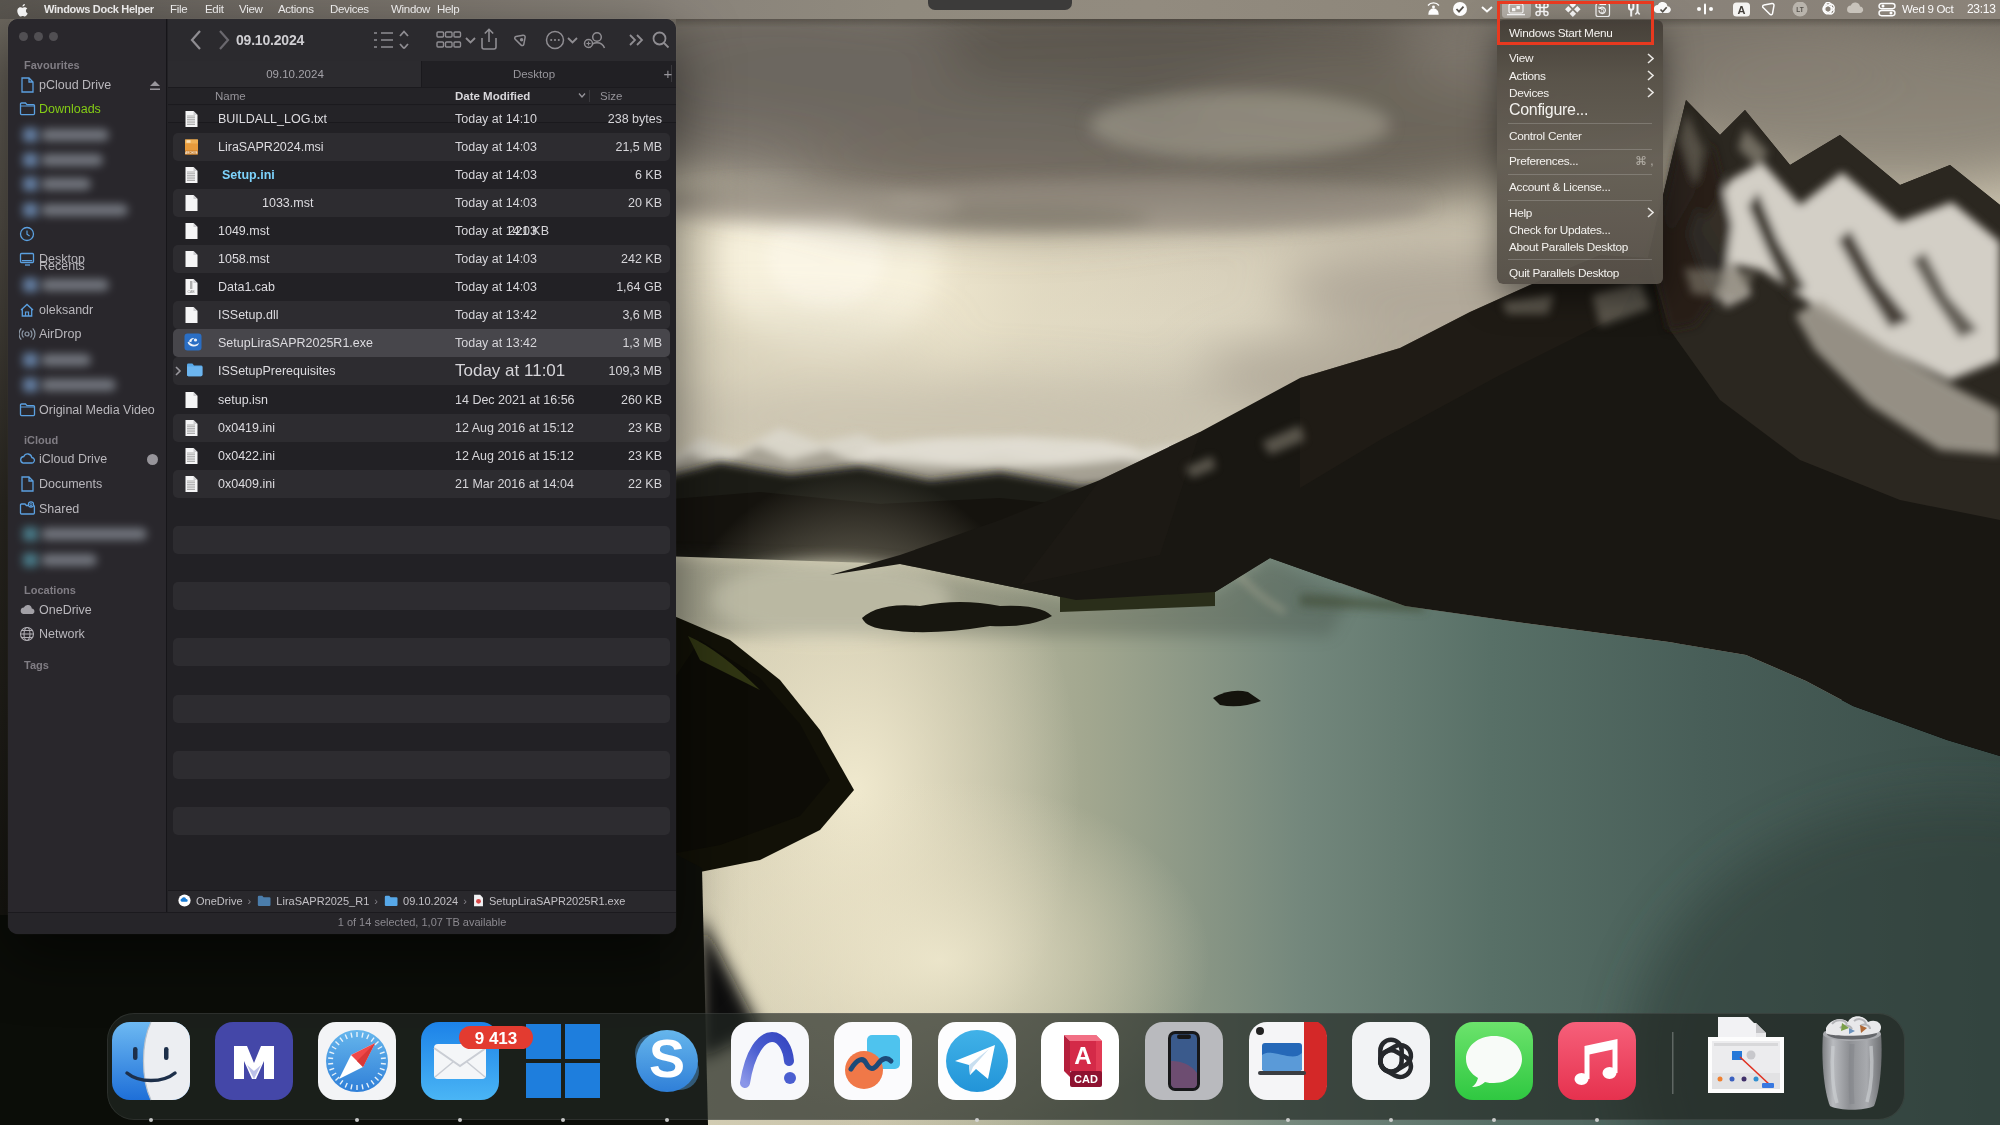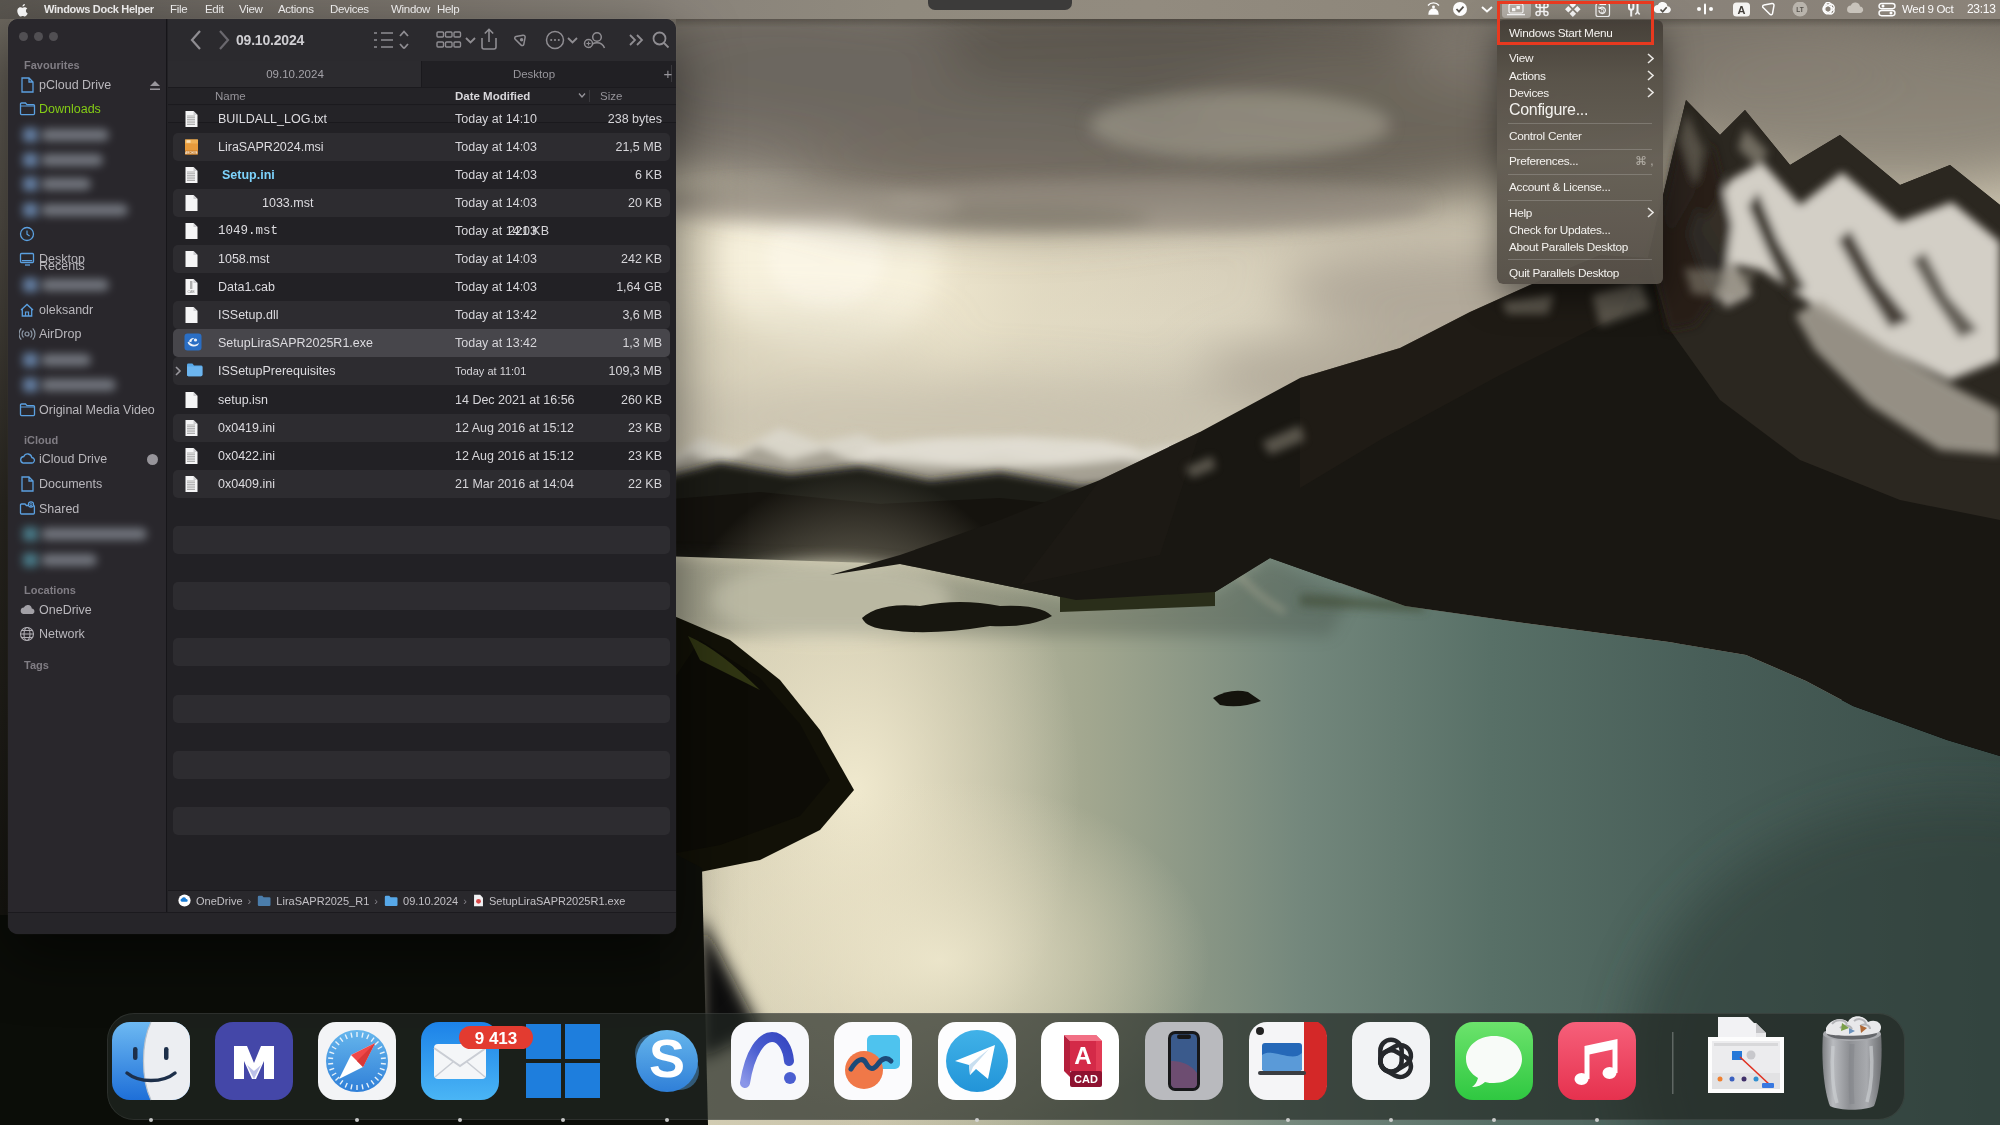--- a/index.html
+++ b/index.html
@@ -441,20 +441,21 @@
     <svg style="vertical-align:-2px" width="14" height="12" viewBox="0 0 17 14">
           <path d="M1,2 a1.4,1.4 0 0 1 1.4,-1.4 h4 l1.6,1.8 h7 a1.4,1.4 0 0 1 1.4,1.4 v8 a1.4,1.4 0 0 1 -1.4,1.4 h-12.6 a1.4,1.4 0 0 1 -1.4,-1.4 Z" fill="#57a8e8"></path>
         </svg>
     <span style="margin:0 2px;">09.10.2024</span><span style="color:#85838a;margin:0 3px;">›</span>
     <svg style="vertical-align:-2px" width="11" height="13" viewBox="0 0 13 16">
           <path d="M1,1 h7.5 l3.5,3.5 v10.5 h-11 Z" fill="#f0f0f2"></path>
           <circle cx="6.5" cy="9" r="3" fill="#d84848"></circle>
         </svg>
     <span style="margin:0 2px;">SetupLiraSAPR2025R1.exe</span>
   </div>
+  <div class="abs" style="left:160px;top:893px;width:508px;height:22px;line-height:21px;font-size:11px;color:#8b898f;text-align:center;">1 of 14 selected, 1,07 TB available</div>
 
   <svg class="abs" style="left:176px;top:90.5px" width="15" height="18" viewBox="0 0 15 18">
         <path d="M1.5,1 h8 l4,4 v12 h-12 Z" fill="#f5f5f6"></path>
         <path d="M9.5,1 l4,4 h-4 Z" fill="#cfcfd2"></path>
         <g stroke="#9a9a9a" stroke-width="0.8">
           <line x1="3" y1="6.0" x2="11" y2="6.0"></line>
           <line x1="3" y1="7.7" x2="11" y2="7.7"></line>
           <line x1="3" y1="9.4" x2="11" y2="9.4"></line>
           <line x1="3" y1="11.1" x2="11" y2="11.1"></line>
           <line x1="3" y1="12.8" x2="11" y2="12.8"></line>
@@ -495,21 +496,21 @@
         <path d="M1.5,1 h8 l4,4 v12 h-12 Z" fill="#f5f5f6"></path>
         <path d="M9.5,1 l4,4 h-4 Z" fill="#cfcfd2"></path>
       </svg>
   <div class="abs" style="left:210px;top:169.8px;height:28.1px;line-height:28.1px;font-size:12.5px;color:#dddce0;margin-left:44px;">1033.mst</div>
   <div class="abs" style="left:447px;top:169.8px;height:28.1px;line-height:28.1px;font-size:12.5px;color:#d6d5d9;">Today at 14:03</div>
   <div class="abs" style="left:500px;top:169.8px;width:154px;height:28.1px;line-height:28.1px;font-size:12.5px;color:#d6d5d9;text-align:right;">20 KB</div>
   <svg class="abs" style="left:176px;top:202.9px" width="15" height="18" viewBox="0 0 15 18">
         <path d="M1.5,1 h8 l4,4 v12 h-12 Z" fill="#f5f5f6"></path>
         <path d="M9.5,1 l4,4 h-4 Z" fill="#cfcfd2"></path>
       </svg>
-  <div class="abs" style="left:210px;top:197.9px;height:28.1px;line-height:28.1px;font-size:12.5px;color:#dddce0;font-family:Liberation Mono, monospace;">1049.mst</div>
+  <div class="abs" style="left:210px;top:197.9px;height:28.1px;line-height:28.1px;font-size:12.5px;color:#dddce0;">1049.mst</div>
   <div class="abs" style="left:447px;top:197.9px;height:28.1px;line-height:28.1px;font-size:12.5px;color:#d6d5d9;">Today at 14:03</div>
   <div class="abs" style="left:500px;top:197.9px;width:154px;height:28.1px;line-height:28.1px;font-size:12.5px;color:#d6d5d9;text-align:left;">221 KB</div>
   <div class="abs" style="left:165px;top:226.0px;width:497px;height:28.1px;background:#2d2c30;border-radius:5px;"></div>
   <svg class="abs" style="left:176px;top:231.0px" width="15" height="18" viewBox="0 0 15 18">
         <path d="M1.5,1 h8 l4,4 v12 h-12 Z" fill="#f5f5f6"></path>
         <path d="M9.5,1 l4,4 h-4 Z" fill="#cfcfd2"></path>
       </svg>
   <div class="abs" style="left:210px;top:226.0px;height:28.1px;line-height:28.1px;font-size:12.5px;color:#dddce0;">1058.mst</div>
   <div class="abs" style="left:447px;top:226.0px;height:28.1px;line-height:28.1px;font-size:12.5px;color:#d6d5d9;">Today at 14:03</div>
   <div class="abs" style="left:500px;top:226.0px;width:154px;height:28.1px;line-height:28.1px;font-size:12.5px;color:#d6d5d9;text-align:right;">242 KB</div>
@@ -542,21 +543,21 @@
   <div class="abs" style="left:500px;top:310.3px;width:154px;height:28.1px;line-height:28.1px;font-size:12.5px;color:#d6d5d9;text-align:right;">1,3 MB</div>
   <div class="abs" style="left:165px;top:338.4px;width:497px;height:28.1px;background:#2d2c30;border-radius:5px;"></div>
   <svg class="abs" style="left:178px;top:344.4px" width="17" height="14" viewBox="0 0 17 14">
         <path d="M1,2 a1.4,1.4 0 0 1 1.4,-1.4 h4 l1.6,1.8 h7 a1.4,1.4 0 0 1 1.4,1.4 v8 a1.4,1.4 0 0 1 -1.4,1.4 h-12.6 a1.4,1.4 0 0 1 -1.4,-1.4 Z" fill="#57a8e8"></path>
         <path d="M1,3.6 h15.4 v8.2 a1.4,1.4 0 0 1 -1.4,1.4 h-12.6 a1.4,1.4 0 0 1 -1.4,-1.4 Z" fill="#6cb5ef"></path>
       </svg>
   <svg class="abs" style="left:166px;top:347px" width="8" height="10" viewBox="0 0 8 10">
         <path d="M2,1 l4,4 l-4,4" stroke="#9a989e" stroke-width="1.6" fill="none"></path>
       </svg>
   <div class="abs" style="left:210px;top:338.4px;height:28.1px;line-height:28.1px;font-size:12.5px;color:#dddce0;">ISSetupPrerequisites</div>
-  <div class="abs" style="left:447px;top:338.4px;height:28.1px;line-height:28.1px;font-size:11px;color:#d6d5d9;">Today at 11:01</div>
+  <div class="abs" style="left:447px;top:338.4px;height:28.1px;line-height:28.1px;font-size:17px;color:#d6d5d9;">Today at 11:01</div>
   <div class="abs" style="left:500px;top:338.4px;width:154px;height:28.1px;line-height:28.1px;font-size:12.5px;color:#d6d5d9;text-align:right;">109,3 MB</div>
   <svg class="abs" style="left:176px;top:371.5px" width="15" height="18" viewBox="0 0 15 18">
         <path d="M1.5,1 h8 l4,4 v12 h-12 Z" fill="#f5f5f6"></path>
         <path d="M9.5,1 l4,4 h-4 Z" fill="#cfcfd2"></path>
       </svg>
   <div class="abs" style="left:210px;top:366.5px;height:28.1px;line-height:28.1px;font-size:12.5px;color:#dddce0;">setup.isn</div>
   <div class="abs" style="left:447px;top:366.5px;height:28.1px;line-height:28.1px;font-size:12.5px;color:#d6d5d9;">14 Dec 2021 at 16:56</div>
   <div class="abs" style="left:500px;top:366.5px;width:154px;height:28.1px;line-height:28.1px;font-size:12.5px;color:#d6d5d9;text-align:right;">260 KB</div>
   <div class="abs" style="left:165px;top:394.6px;width:497px;height:28.1px;background:#2d2c30;border-radius:5px;"></div>
   <svg class="abs" style="left:176px;top:399.6px" width="15" height="18" viewBox="0 0 15 18">

